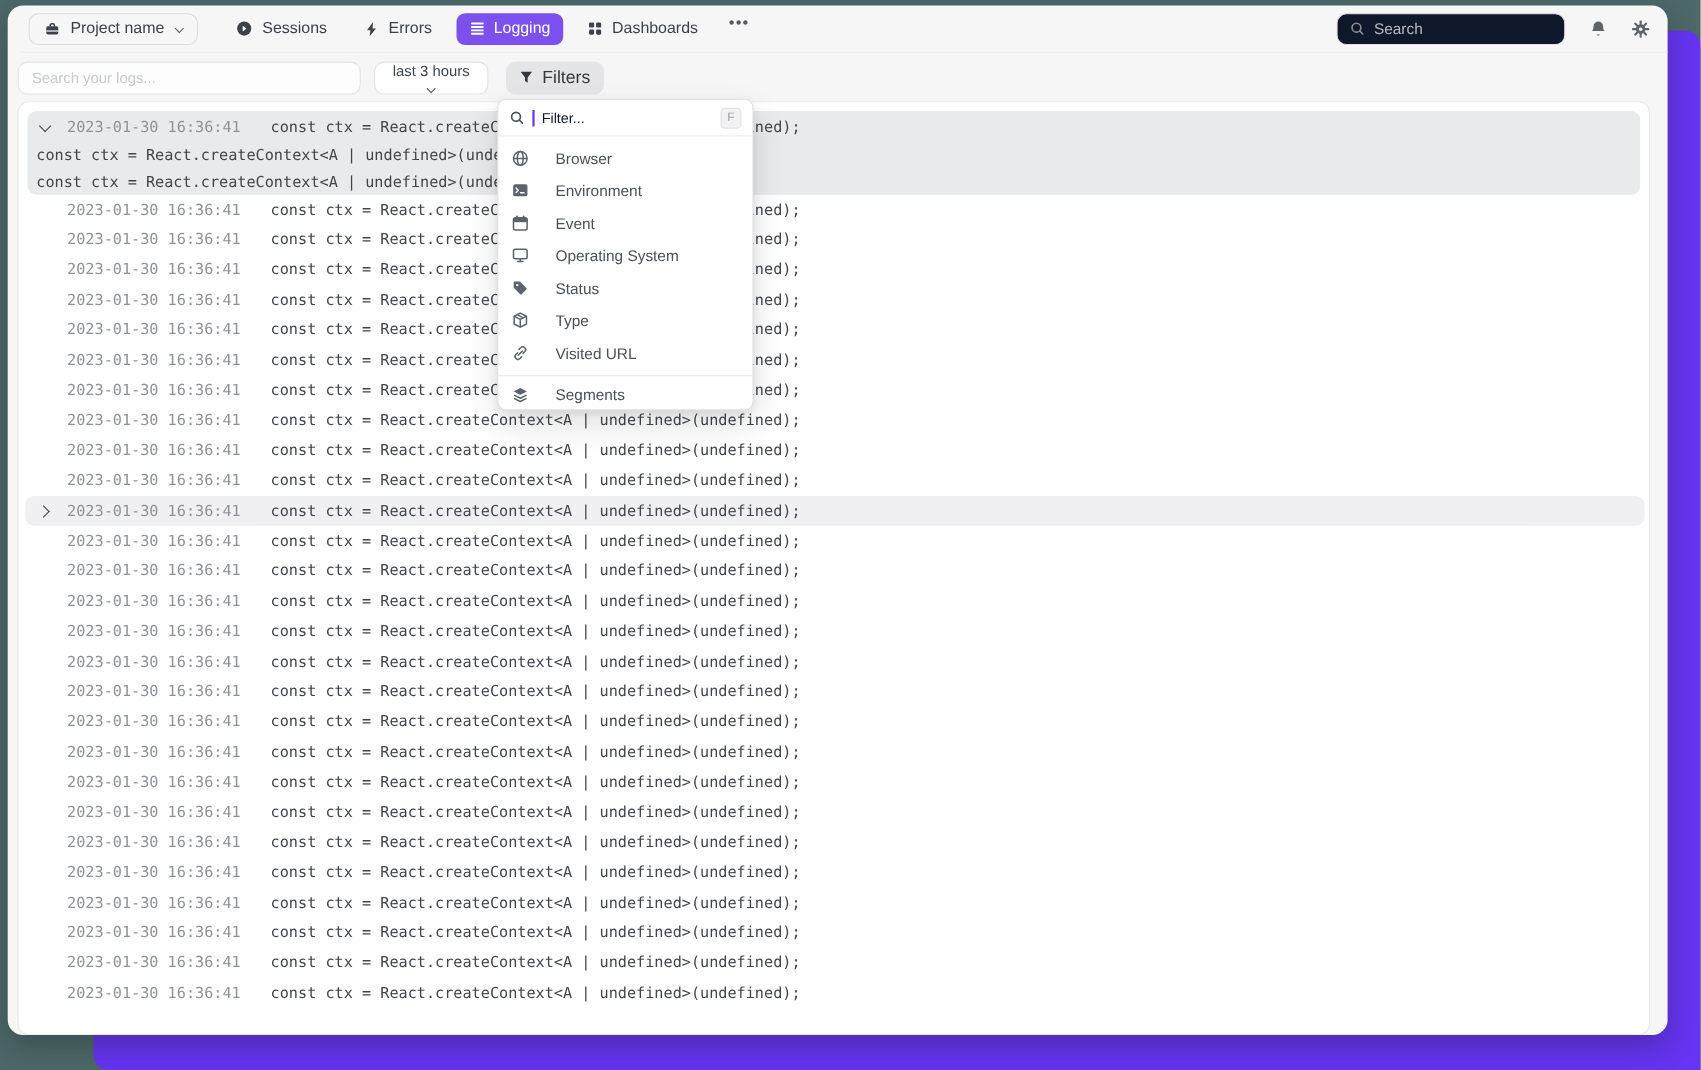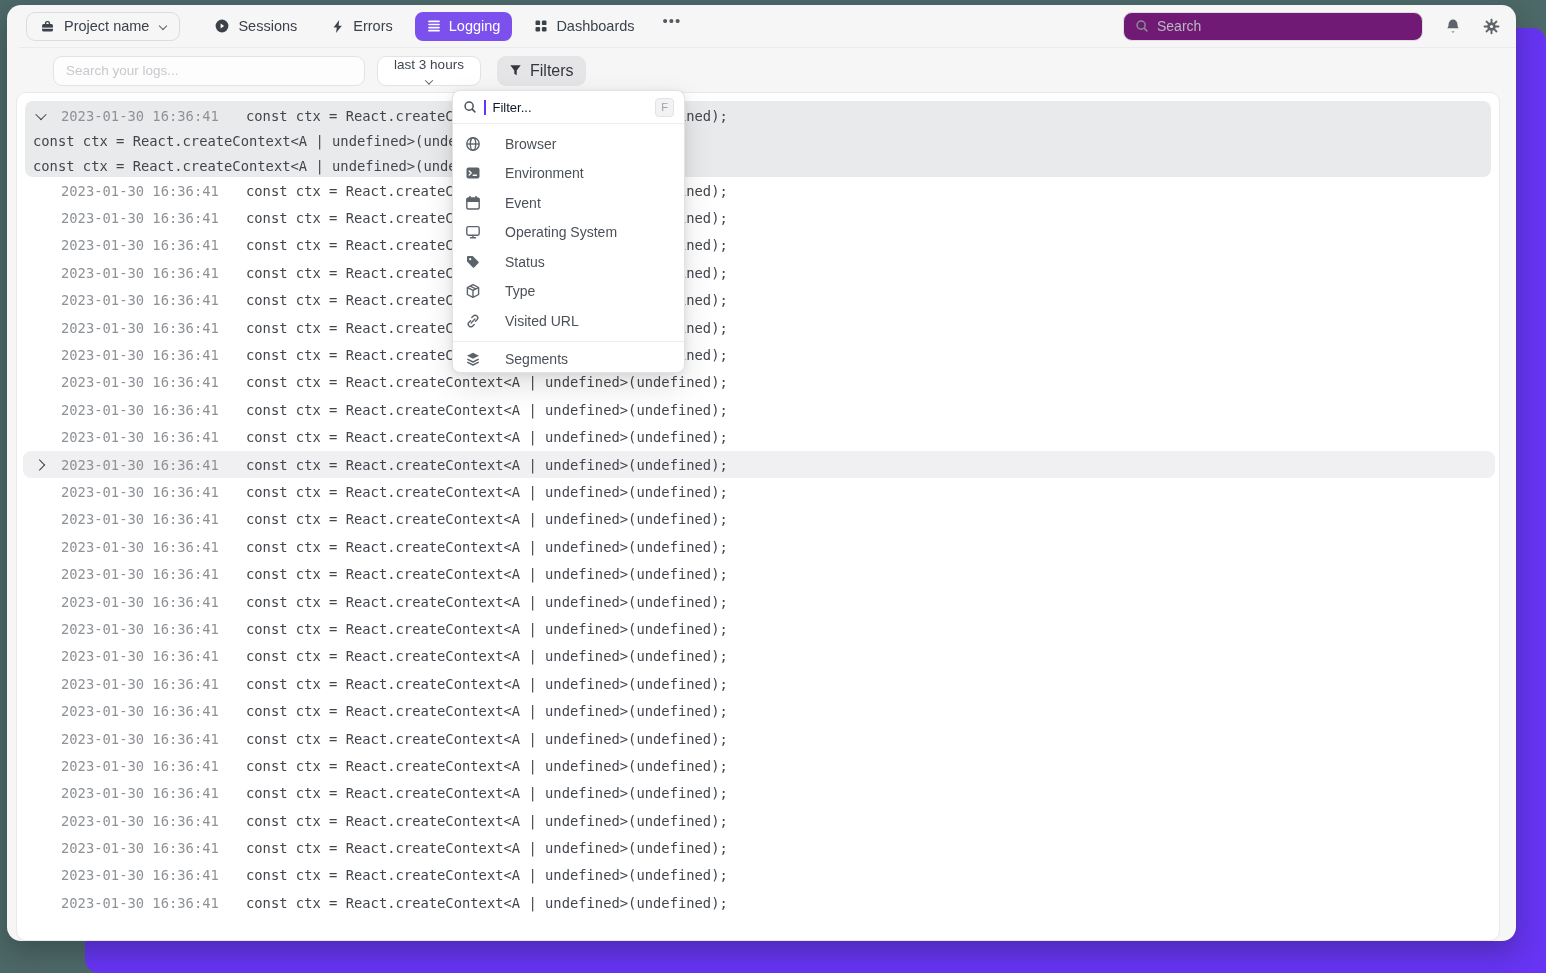--- a/index.html
+++ b/index.html
@@ -37,30 +37,30 @@
   .nav-item {
     display:flex; align-items:center; gap:8px;
     height:29px; padding:0 12px; border-radius:8px;
     color:#3c424a; font-size:14.5px; cursor:pointer;
   }
   .nav-item.active { background:#7b50ed; color:#ffffff; }
   .nav-more { color:#565c64; font-size:15px; letter-spacing:1px; padding:0 6px; cursor:pointer; }
   .header-spacer { flex:1; }
   .header-search {
     display:flex; align-items:center; gap:8px;
-    width:300px; height:29px; padding:0 11px;
-    border:1px solid #dfdfe2; border-radius:9px; background:#701a75;
+    width:208px; height:29px; padding:0 11px;
+    border:1px solid #dfdfe2; border-radius:9px; background:#0f172a;
   }
   .header-search span { color:#b7babf; font-size:14px; }
   .icon-btn { margin-left:22px; cursor:pointer; display:flex; align-items:center; }
 
   
   .toolbar {
     position:absolute; left:0; top:43px; right:0; height:45px;
-    display:flex; align-items:center; padding:0 9px; gap:12px;margin-left:37px;
+    display:flex; align-items:center; padding:0 9px; gap:12px;
   }
   .logs-search {
     width:312px; height:30px; padding:0 12px;
     border:1px solid #e3e3e6; border-radius:9px; background:#fdfdfd;
     display:flex; align-items:center;
   }
   .logs-search span { color:#c6c9cd; font-size:13.5px; }
   .time-select {
     width:104px; height:30px; padding:0 10px;
     border:1px solid #e3e3e6; border-radius:9px; background:#ffffff;

